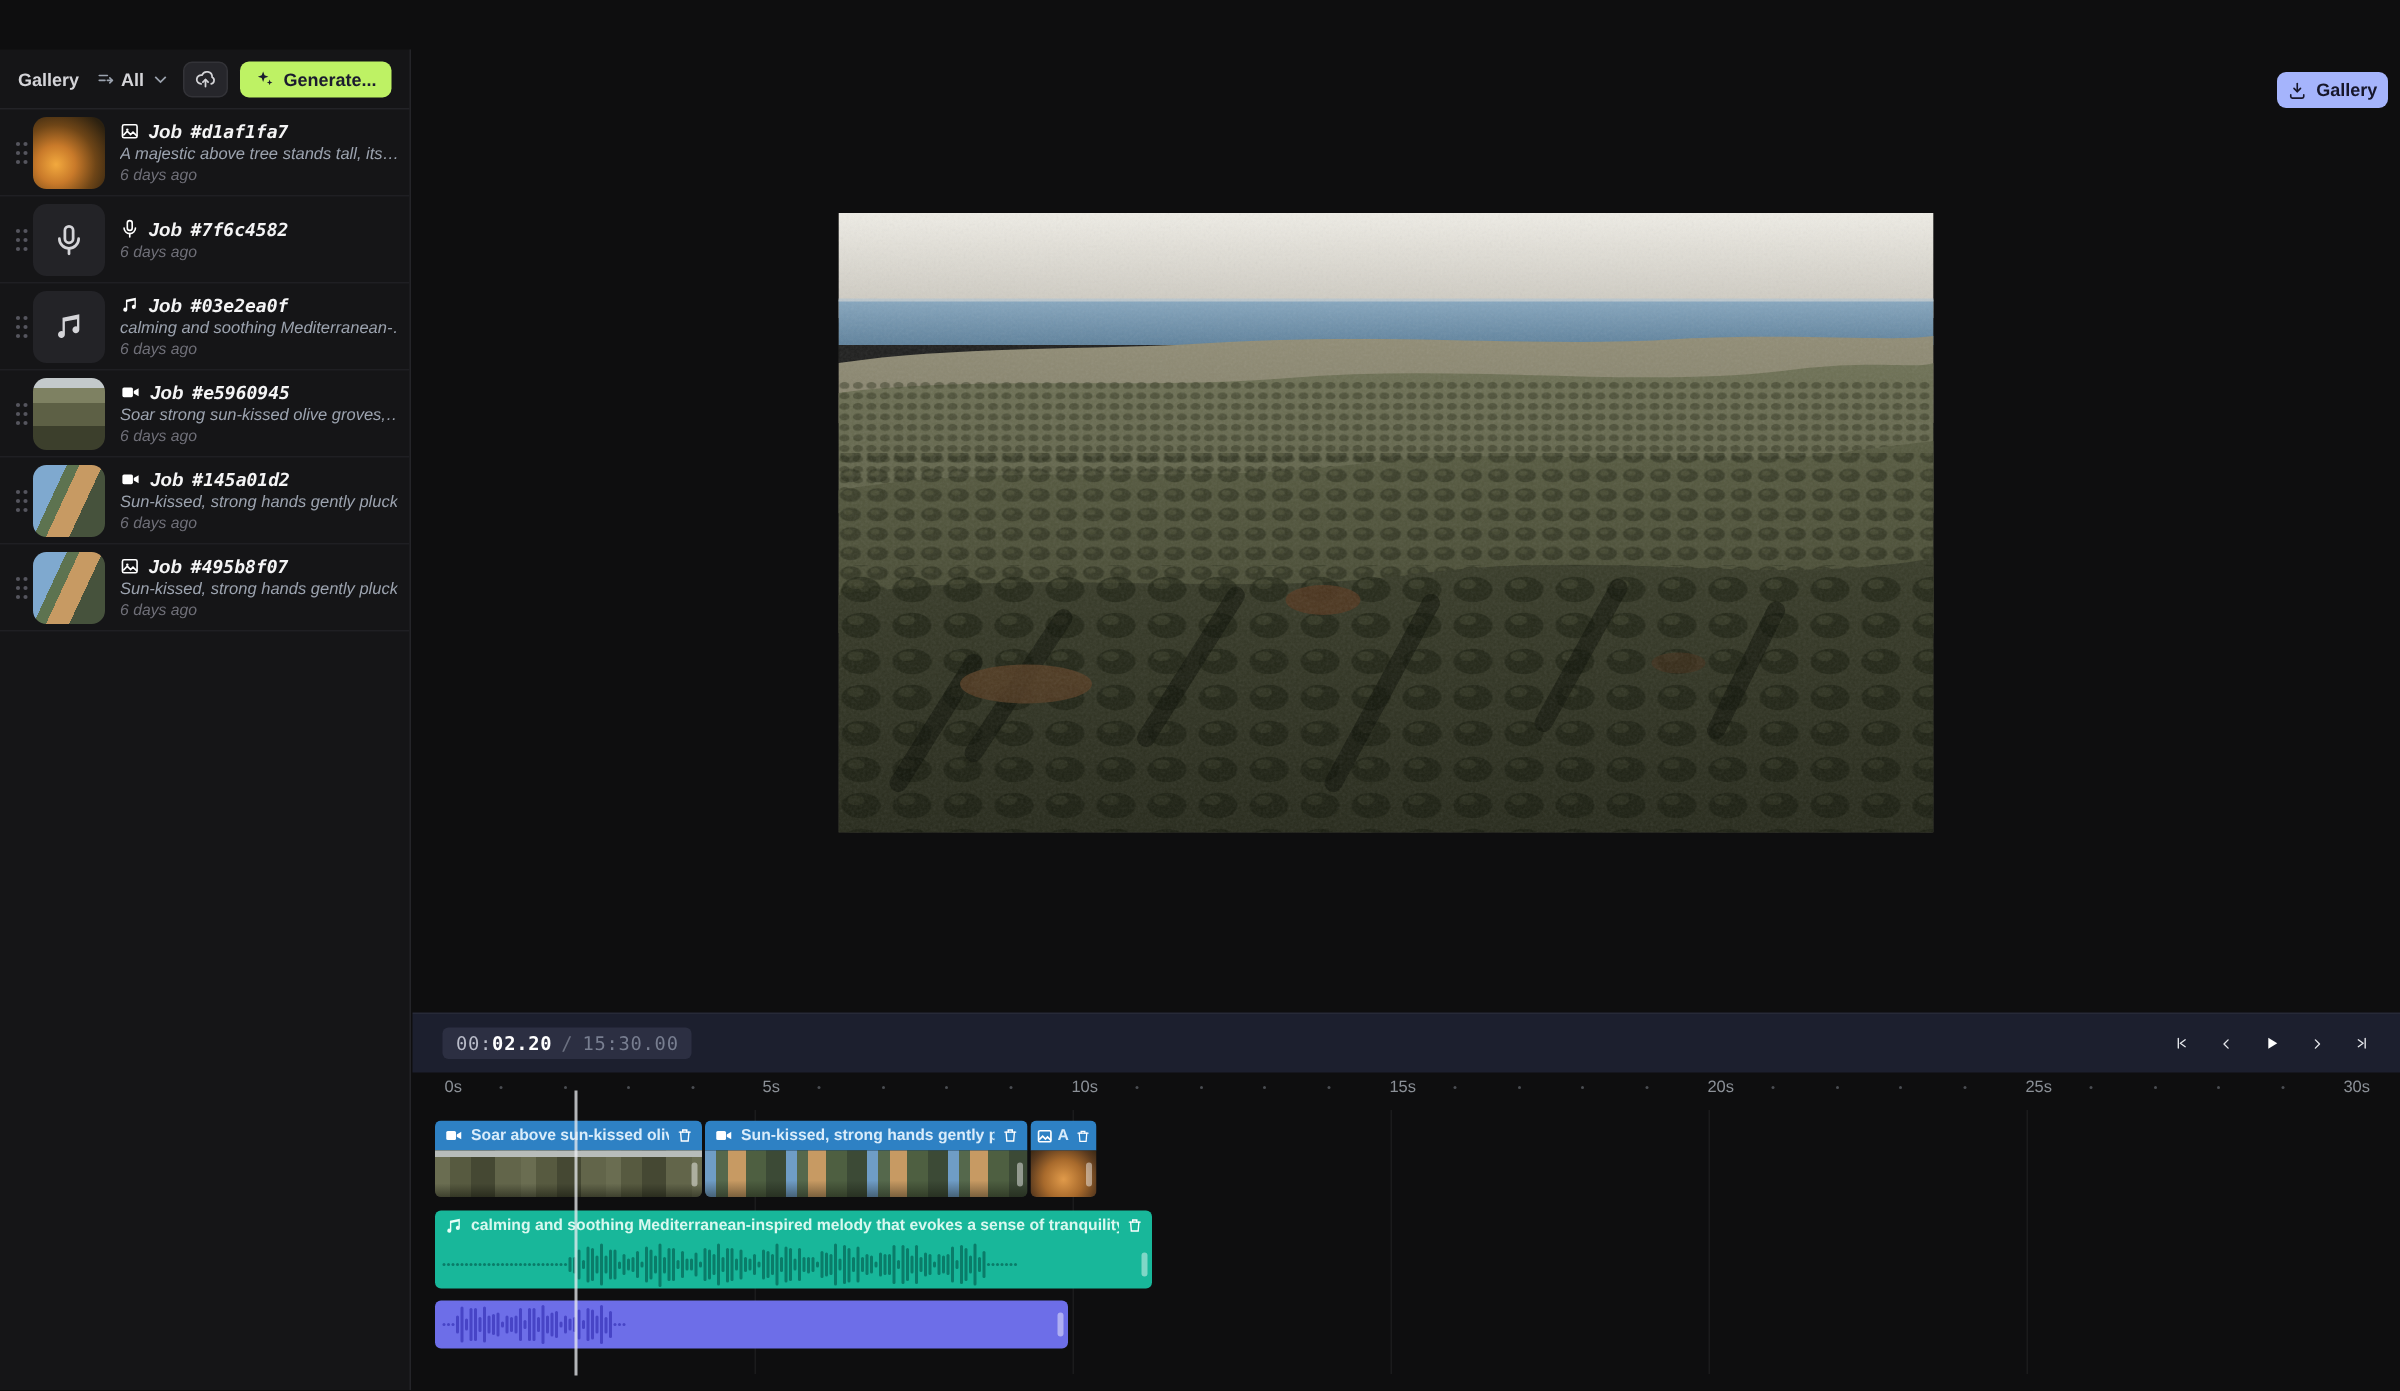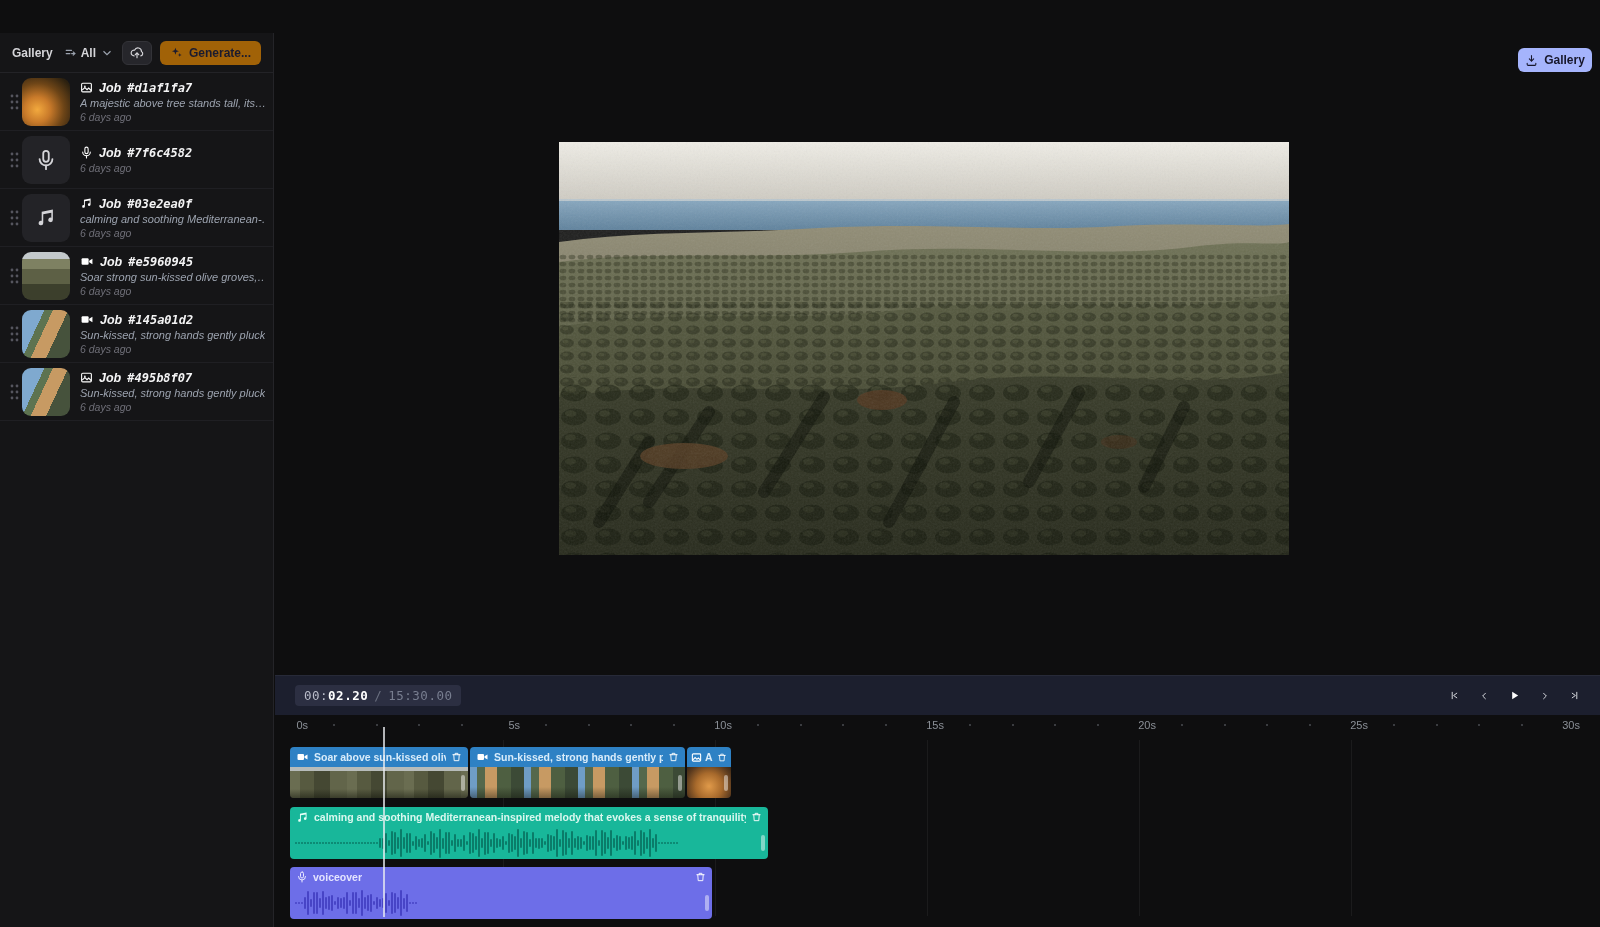--- a/index.html
+++ b/index.html
@@ -22,21 +22,21 @@
   #projectRow{height:56px;border-bottom:1px solid #232327;display:flex;align-items:center;padding:0 12px;}
   #projectName{font-size:13px;font-weight:bold;color:#e7e7ea;flex:1;}
   .chev{width:14px;height:14px;stroke:#9ca3af;fill:none;stroke-width:2;}
   .iconbtn{background:#26262b;border:1px solid #333338;border-radius:6px;display:flex;
            align-items:center;justify-content:center;cursor:pointer;}
   #folderBtn{width:31px;height:27px;margin-left:10px;}
   #galleryRow{height:40px;border-bottom:1px solid #232327;display:flex;align-items:center;padding:0 12px;gap:8px;}
   #galleryTitle{font-size:12px;font-weight:bold;color:#d4d4d8;flex:1;}
   #filterBtn{display:flex;align-items:center;gap:4px;color:#d4d4d8;font-size:12px;font-weight:bold;cursor:pointer;}
   #uploadBtn{width:30px;height:24px;}
-  #generateBtn{height:24px;background:#a16207;border-radius:6px;border:none;display:flex;align-items:center;
+  #generateBtn{height:24px;background:#bef264;border-radius:6px;border:none;display:flex;align-items:center;
                gap:6px;padding:0 10px;font-size:12px;font-weight:bold;color:#1b1b2f;cursor:pointer;}
   .jobrow{height:58px;border-bottom:1px solid #1f1f23;display:flex;align-items:center;padding:0 8px 0 6px;cursor:pointer;font-style:italic;}
   .dragh{width:16px;display:flex;justify-content:center;color:#55555e;cursor:grab;}
   .thumb{width:48px;height:48px;border-radius:9px;flex:0 0 48px;margin-right:10px;
          display:flex;align-items:center;justify-content:center;overflow:hidden;}
   .thumb.dark{background:#232327;color:#d4d4d8;}
   .jobinfo{flex:1;min-width:0;display:flex;flex-direction:column;gap:2px;}
   .jobtitle{display:flex;align-items:center;gap:6px;font-size:12.5px;font-weight:bold;color:#f4f4f5;}
   .jobtitle .jid{font-family:"DejaVu Sans Mono",monospace;font-size:12px;}
   .jobtitle svg{flex:0 0 auto;}
@@ -687,35 +687,20 @@
           <i style="height:0.0px"></i>
           <i style="height:0.0px"></i>
           <i style="height:0.0px"></i>
           <i style="height:0.0px"></i>
         </div>
       <span class="handle"></span>
     </div>
   </div>
 
   <div class="clip vo-clip" style="left:290px;top:867px;width:422px;">
-    <div class="cliphead">
-      <svg width="12" height="12" viewBox="0 0 24 24" fill="none" stroke="#e9e9ff" stroke-width="2" stroke-linecap="round">
-          <rect x="9" y="2" width="6" height="12" rx="3"></rect>
-          <path d="M5 11a7 7 0 0 0 14 0"></path>
-          <path d="M12 18v4"></path>
-        </svg>
-      <span class="lbl">voiceover</span>
-      <button class="trash">
-          <svg width="11" height="12" viewBox="0 0 24 24">
-            <path d="M4 7h16"></path>
-            <path d="M9 7V4h6v3"></path>
-            <path d="M6 7l1 13h10l1-13"></path>
-          </svg>
-        </button>
-    </div>
     <div class="clipbody">
       <div class="waveform wave-voice">
           <i style="height:2.0px"></i>
           <i style="height:2.0px"></i>
           <i style="height:2.0px"></i>
           <i style="height:11.5px"></i>
           <i style="height:23.4px"></i>
           <i style="height:8.0px"></i>
           <i style="height:22.8px"></i>
           <i style="height:22.4px"></i>

